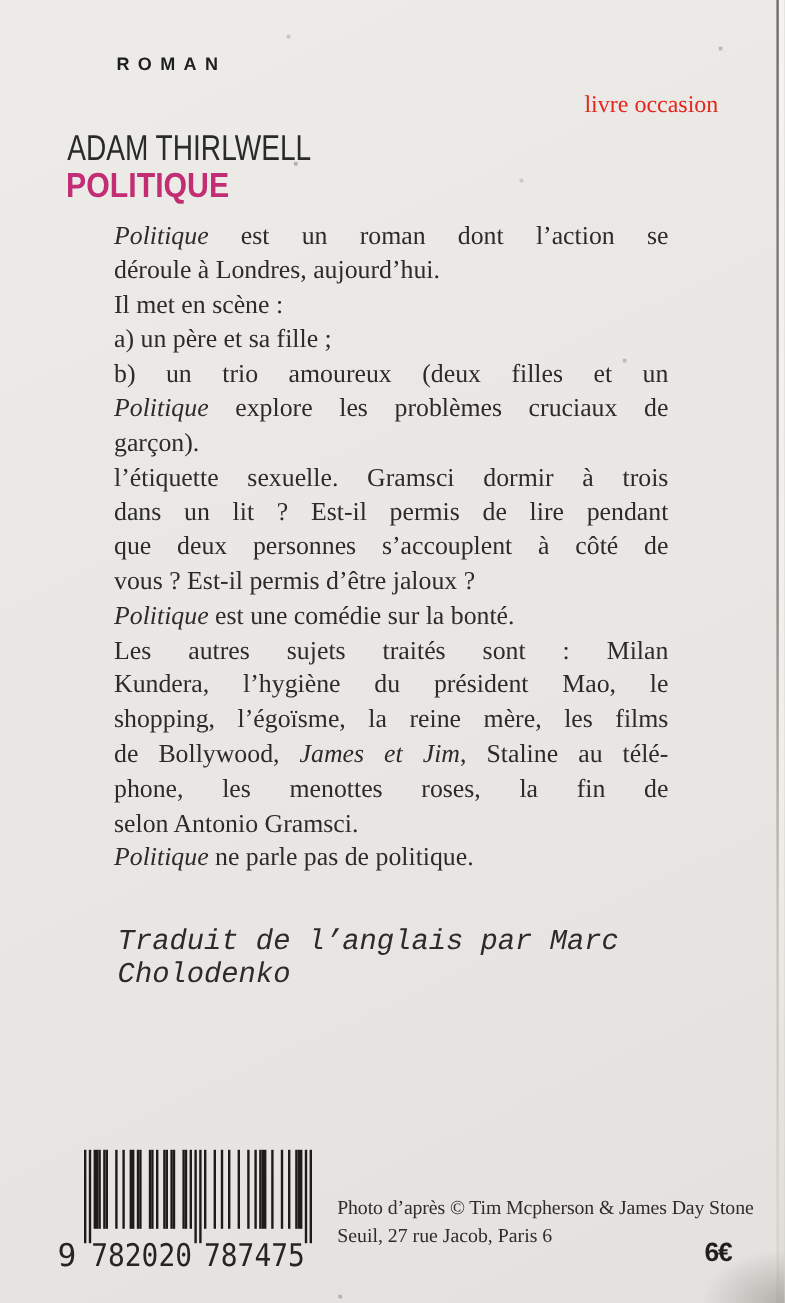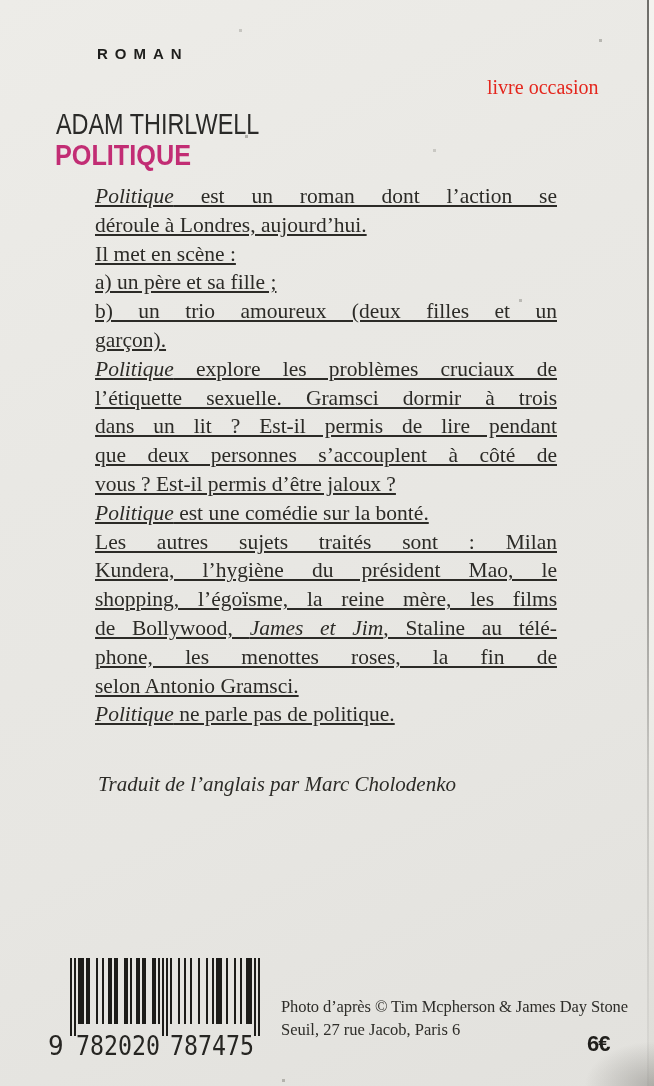--- a/index.html
+++ b/index.html
@@ -52,26 +52,26 @@
   .title{
     position:absolute;left:55px;top:139px;
     font-family:"Liberation Sans",sans-serif;
     font-weight:bold;font-size:29px;letter-spacing:0px;
     transform:scaleX(.87);transform-origin:left top;white-space:nowrap;
   }
   .body-text{
     position:absolute;left:95px;top:182px;width:462px;
     font-size:21.5px;line-height:28.8px;
   }
-  .bline{text-align:left;text-decoration:underline;}
+  .bline{text-align:left;}
   .bline.just{text-align:justify;text-align-last:justify;}
   .it{font-style:italic;}
   .translator{
     position:absolute;left:98px;top:772px;
-    font-style:italic;font-size:21px;color:#2c2b27;
+    font-style:italic;font-size:24px;color:#2c2b27;font-family:Liberation Mono, monospace;
   }
   .barcode{position:absolute;left:44px;top:958px;}
   .bc-digit{font-family:"DejaVu Sans Mono",monospace;fill:#262522;}
   .website{
     position:absolute;left:281px;top:954px;
     font-size:19.5px;letter-spacing:1px;color:#2e2d29;
   }
   .credit{
     position:absolute;left:281px;top:997px;
     font-size:16.5px;color:#2e2d29;letter-spacing:-.1px;white-space:nowrap;font-family:Liberation Serif, serif;
@@ -104,22 +104,22 @@
   <div class="author">ADAM THIRLWELL</div>
 
   <div class="title" style="color: rgb(194, 45, 116);">POLITIQUE</div>
 
   <div class="body-text" id="body-text">
       <div class="bline just"><span class="it">Politique</span><span> est un roman dont l’action se</span></div>
       <div class="bline"><span>déroule à Londres, aujourd’hui.</span></div>
       <div class="bline"><span>Il met en scène :</span></div>
       <div class="bline"><span>a) un père et sa fille ;</span></div>
       <div class="bline just"><span>b) un trio amoureux (deux filles et un</span></div>
+      <div class="bline just"><span class="it">Politique</span><span> explore les problèmes cruciaux de</span></div>
       <div class="bline"><span>garçon).</span></div>
-      <div class="bline just"><span class="it">Politique</span><span> explore les problèmes cruciaux de</span></div>
       <div class="bline just"><span>l’étiquette sexuelle. Gramsci dormir à trois</span></div>
       <div class="bline just"><span>dans un lit ? Est-il permis de lire pendant</span></div>
       <div class="bline just"><span>que deux personnes s’accouplent à côté de</span></div>
       <div class="bline"><span>vous ? Est-il permis d’être jaloux ?</span></div>
       <div class="bline"><span class="it">Politique</span><span> est une comédie sur la bonté.</span></div>
       <div class="bline just"><span>Les autres sujets traités sont : Milan</span></div>
       <div class="bline just"><span>Kundera, l’hygiène du président Mao, le</span></div>
       <div class="bline just"><span>shopping, l’égoïsme, la reine mère, les films</span></div>
       <div class="bline just"><span>de Bollywood, </span><span class="it">James et Jim</span><span>, Staline au télé-</span></div>
       <div class="bline just"><span>phone, les menottes roses, la fin de</span></div>

